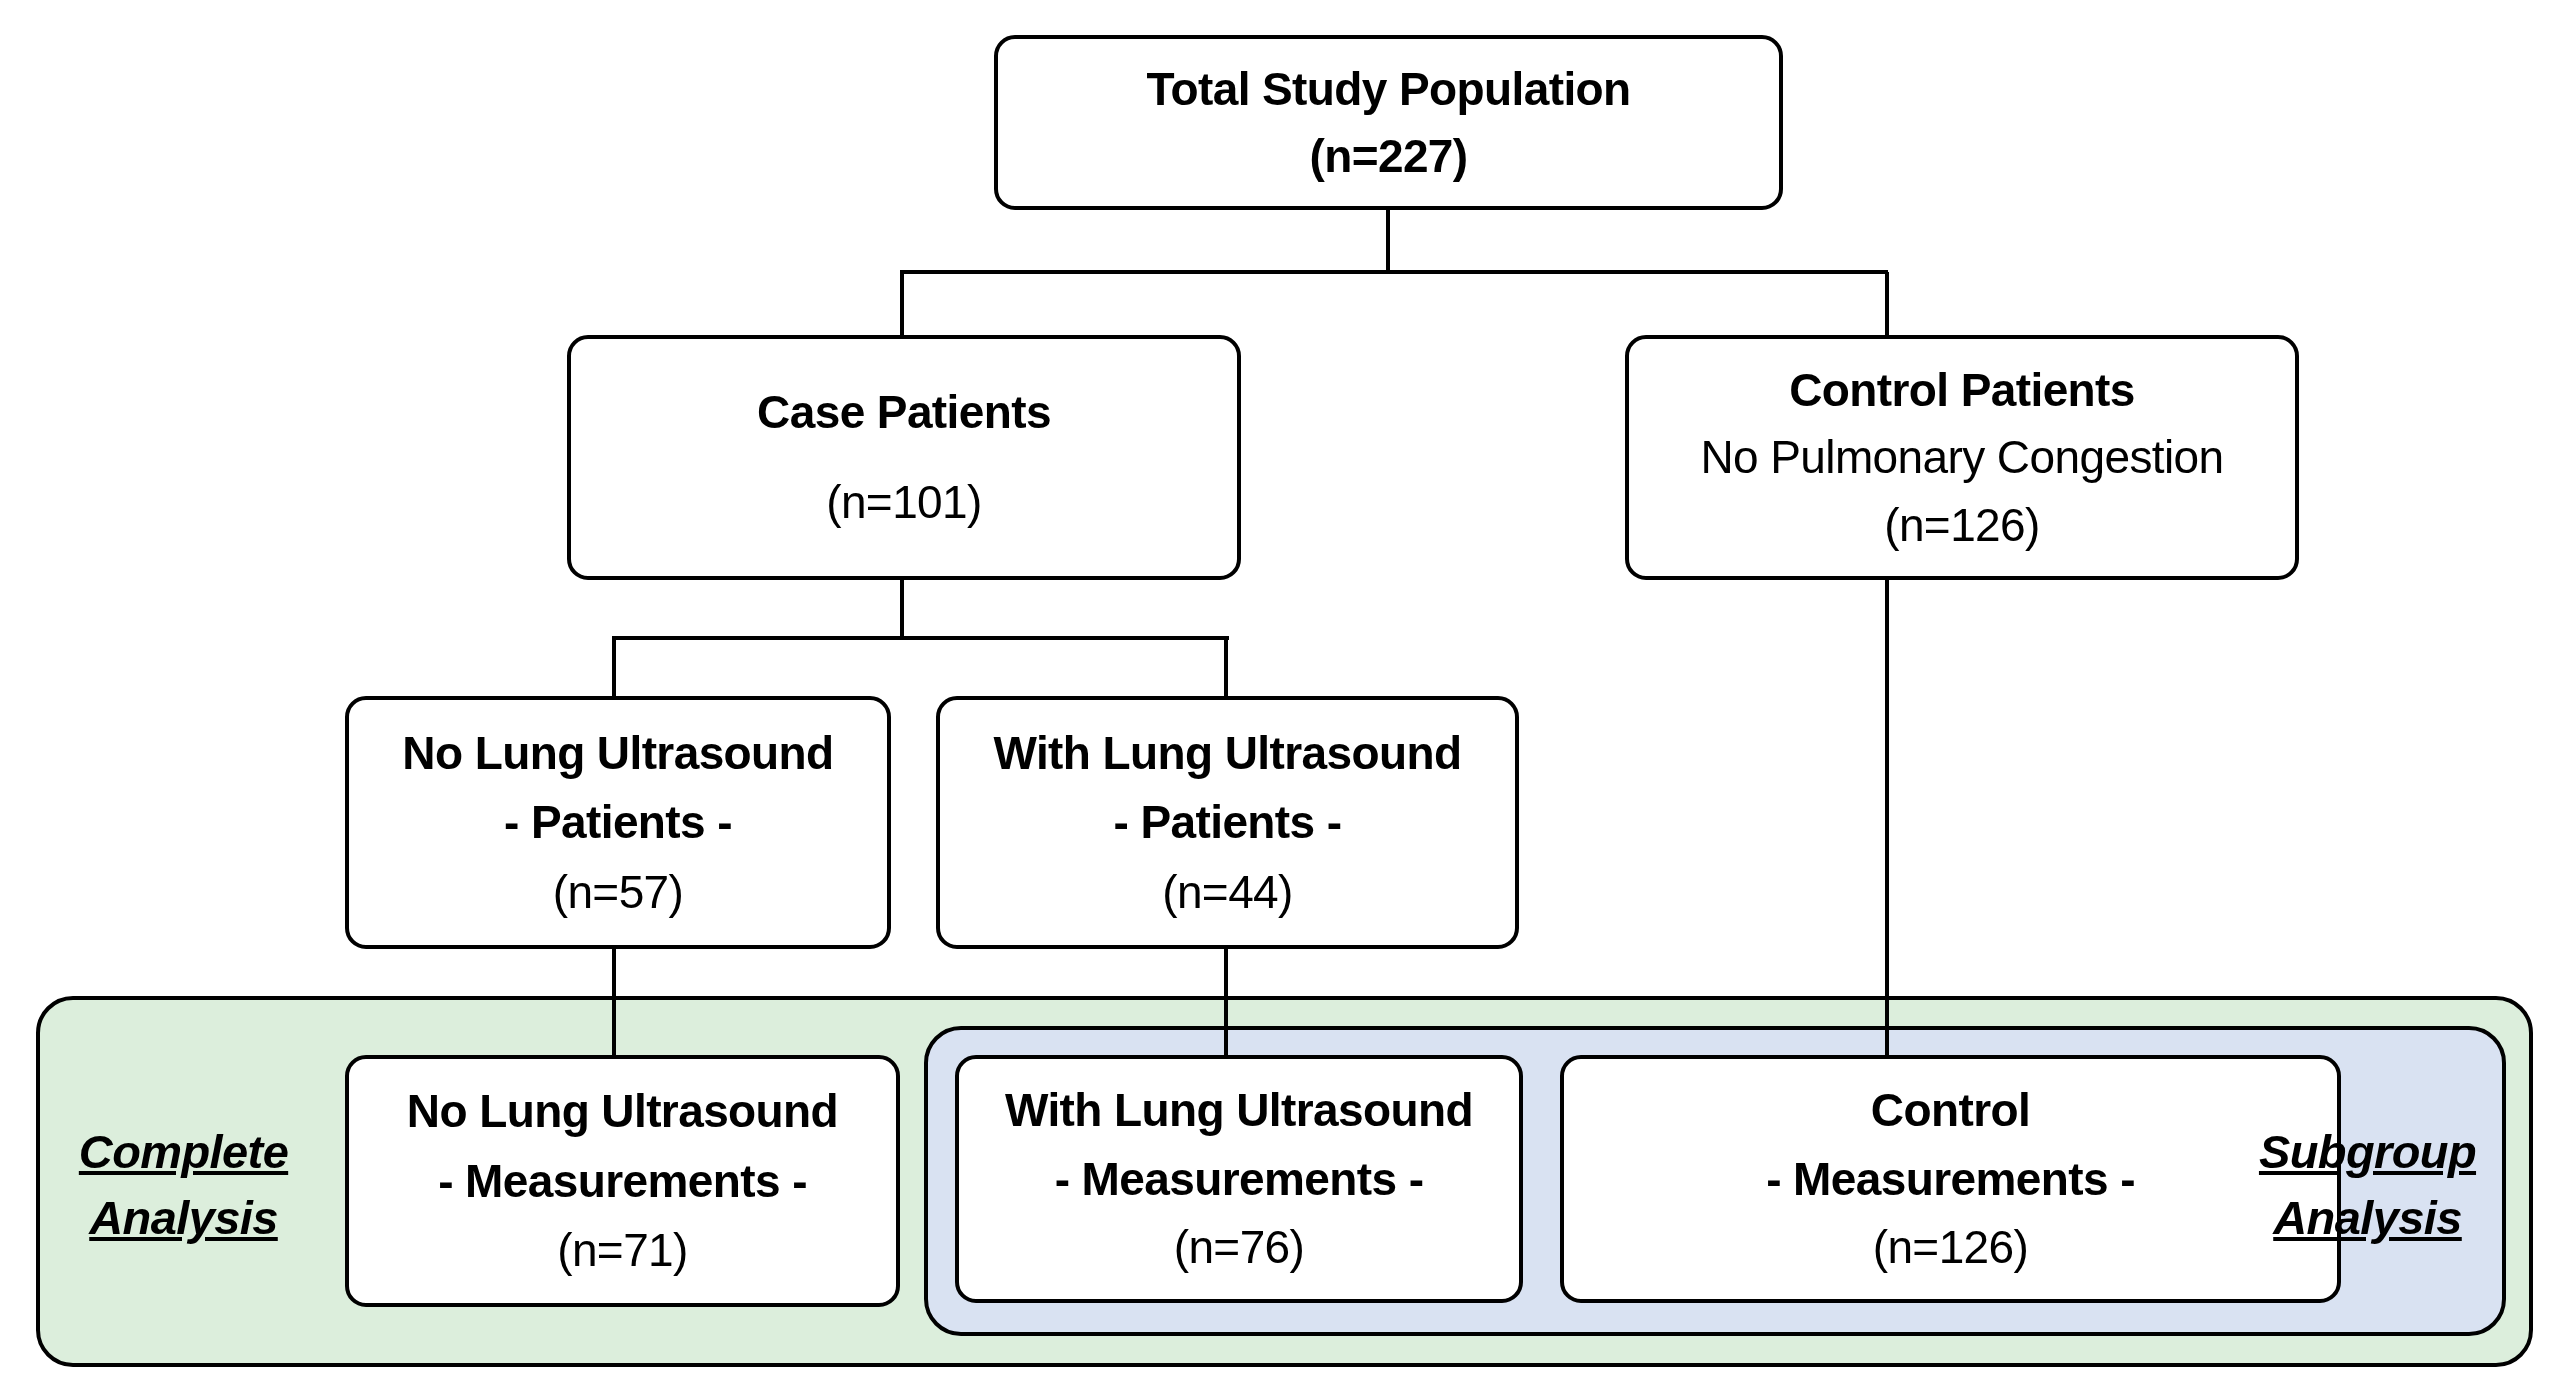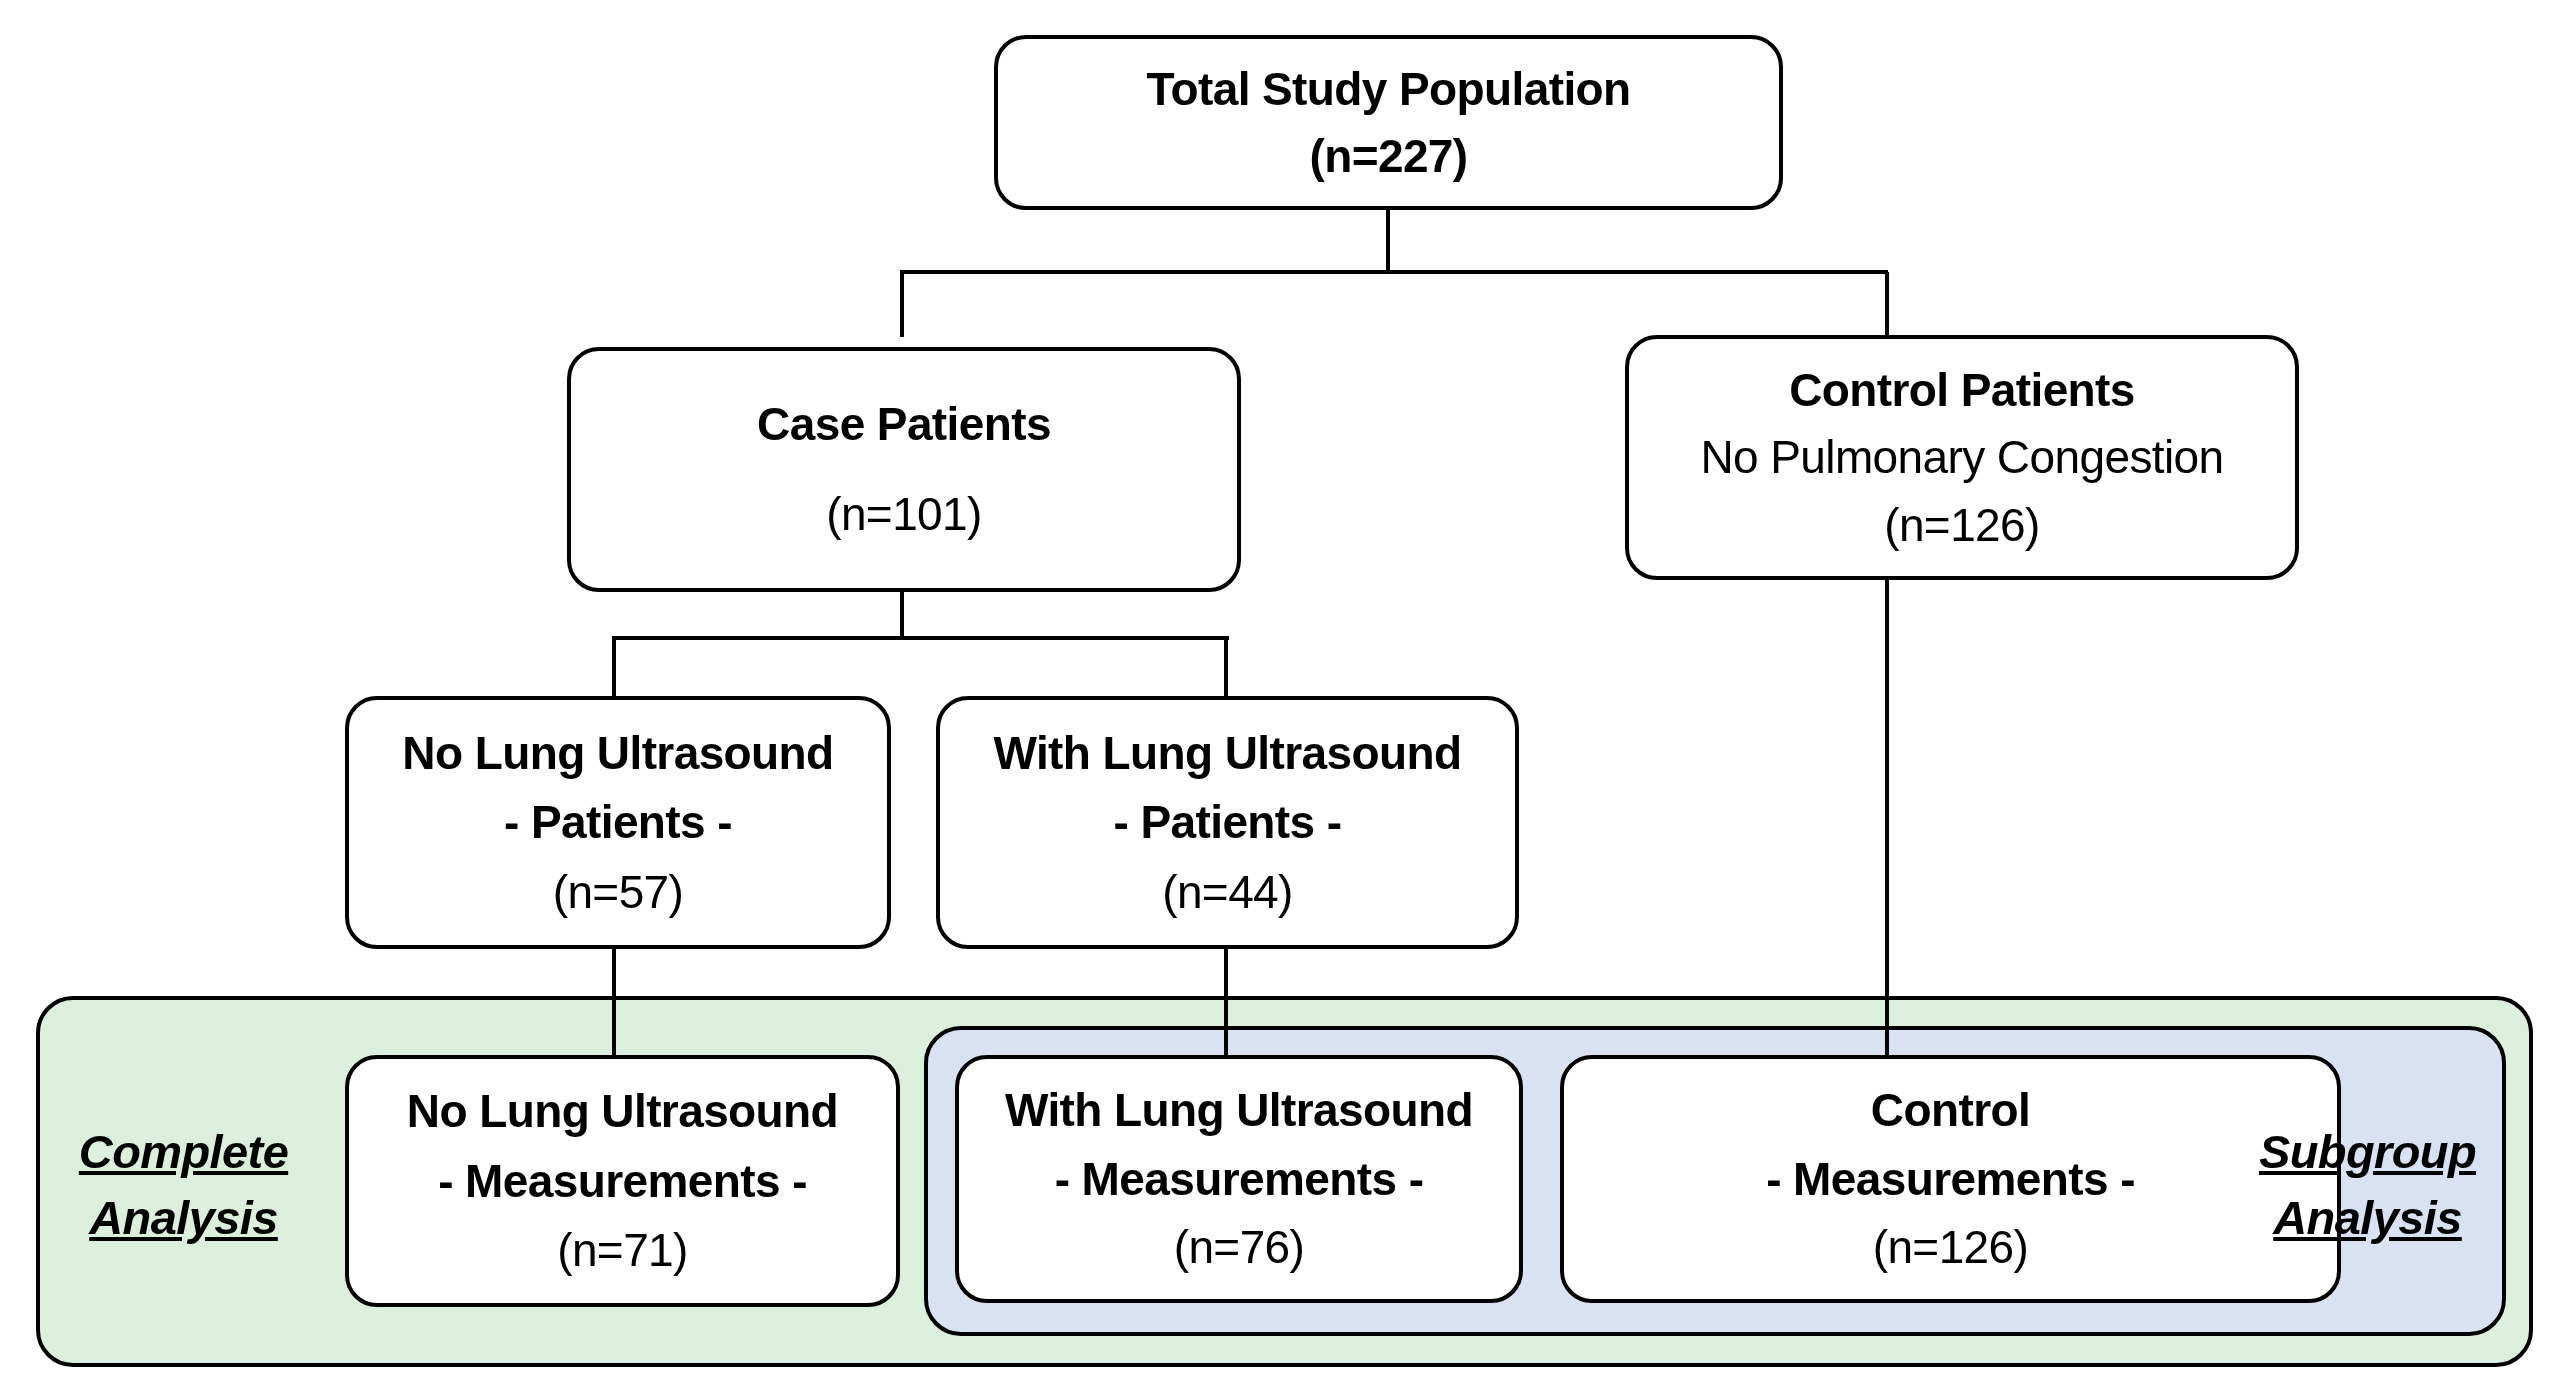--- a/index.html
+++ b/index.html
@@ -49,40 +49,40 @@
   #c-withlus-v      { left: 1224px; top: 638px; height: 60px;  }
   #c-nolusmeas-v    { left: 612px;  top: 947px; height: 109px; }
   #c-withlusmeas-v  { left: 1224px; top: 947px; height: 109px; }
   #c-controlmeas-v  { left: 1885px; top: 579px;  height: 478px; }
 
   
   .box {
     position: absolute;
     background: #ffffff;
     border: 4.3px solid var(--line-color, #000);
-    border-radius: 32px;
+    border-radius: 21px;
     box-sizing: border-box;
     display: flex;
     flex-direction: column;
     justify-content: space-evenly;
     align-items: center;
     text-align: center;
     padding: 8.7px 11.2px;
   }
   .line {
     font-size: 46px;
     line-height: 1.1;
     letter-spacing: -0.6px;
     color: #000;
     white-space: nowrap;
   }
   .bold { font-weight: 700; }
 
   #box-total            { left: 994px; top: 35px;   width: 789px; height: 175px; }
-  #box-case             { left: 567px;  top: 335px;  width: 674px; height: 245px; margin-top: 12px; }
+  #box-case             { left: 567px;  top: 335px;  width: 674px; height: 245px; }
   #box-control          { left: 1625px; top: 335px;  width: 674px; height: 245px; }
   #box-nolus-patients   { left: 345px;  top: 696px; width: 546px;  height: 253px; }
   #box-withlus-patients { left: 936px; top: 696px; width: 583px;  height: 253px; }
   #box-nolus-meas       { left: 345px;  top: 1055px; width: 555px;  height: 252px; }
   #box-withlus-meas     { left: 955px; top: 1055px; width: 568px;  height: 248px; }
   #box-control-meas     { left: 1560px; top: 1055px; width: 781px; height: 248px; }
 
   
   .region-label {
     position: absolute;

